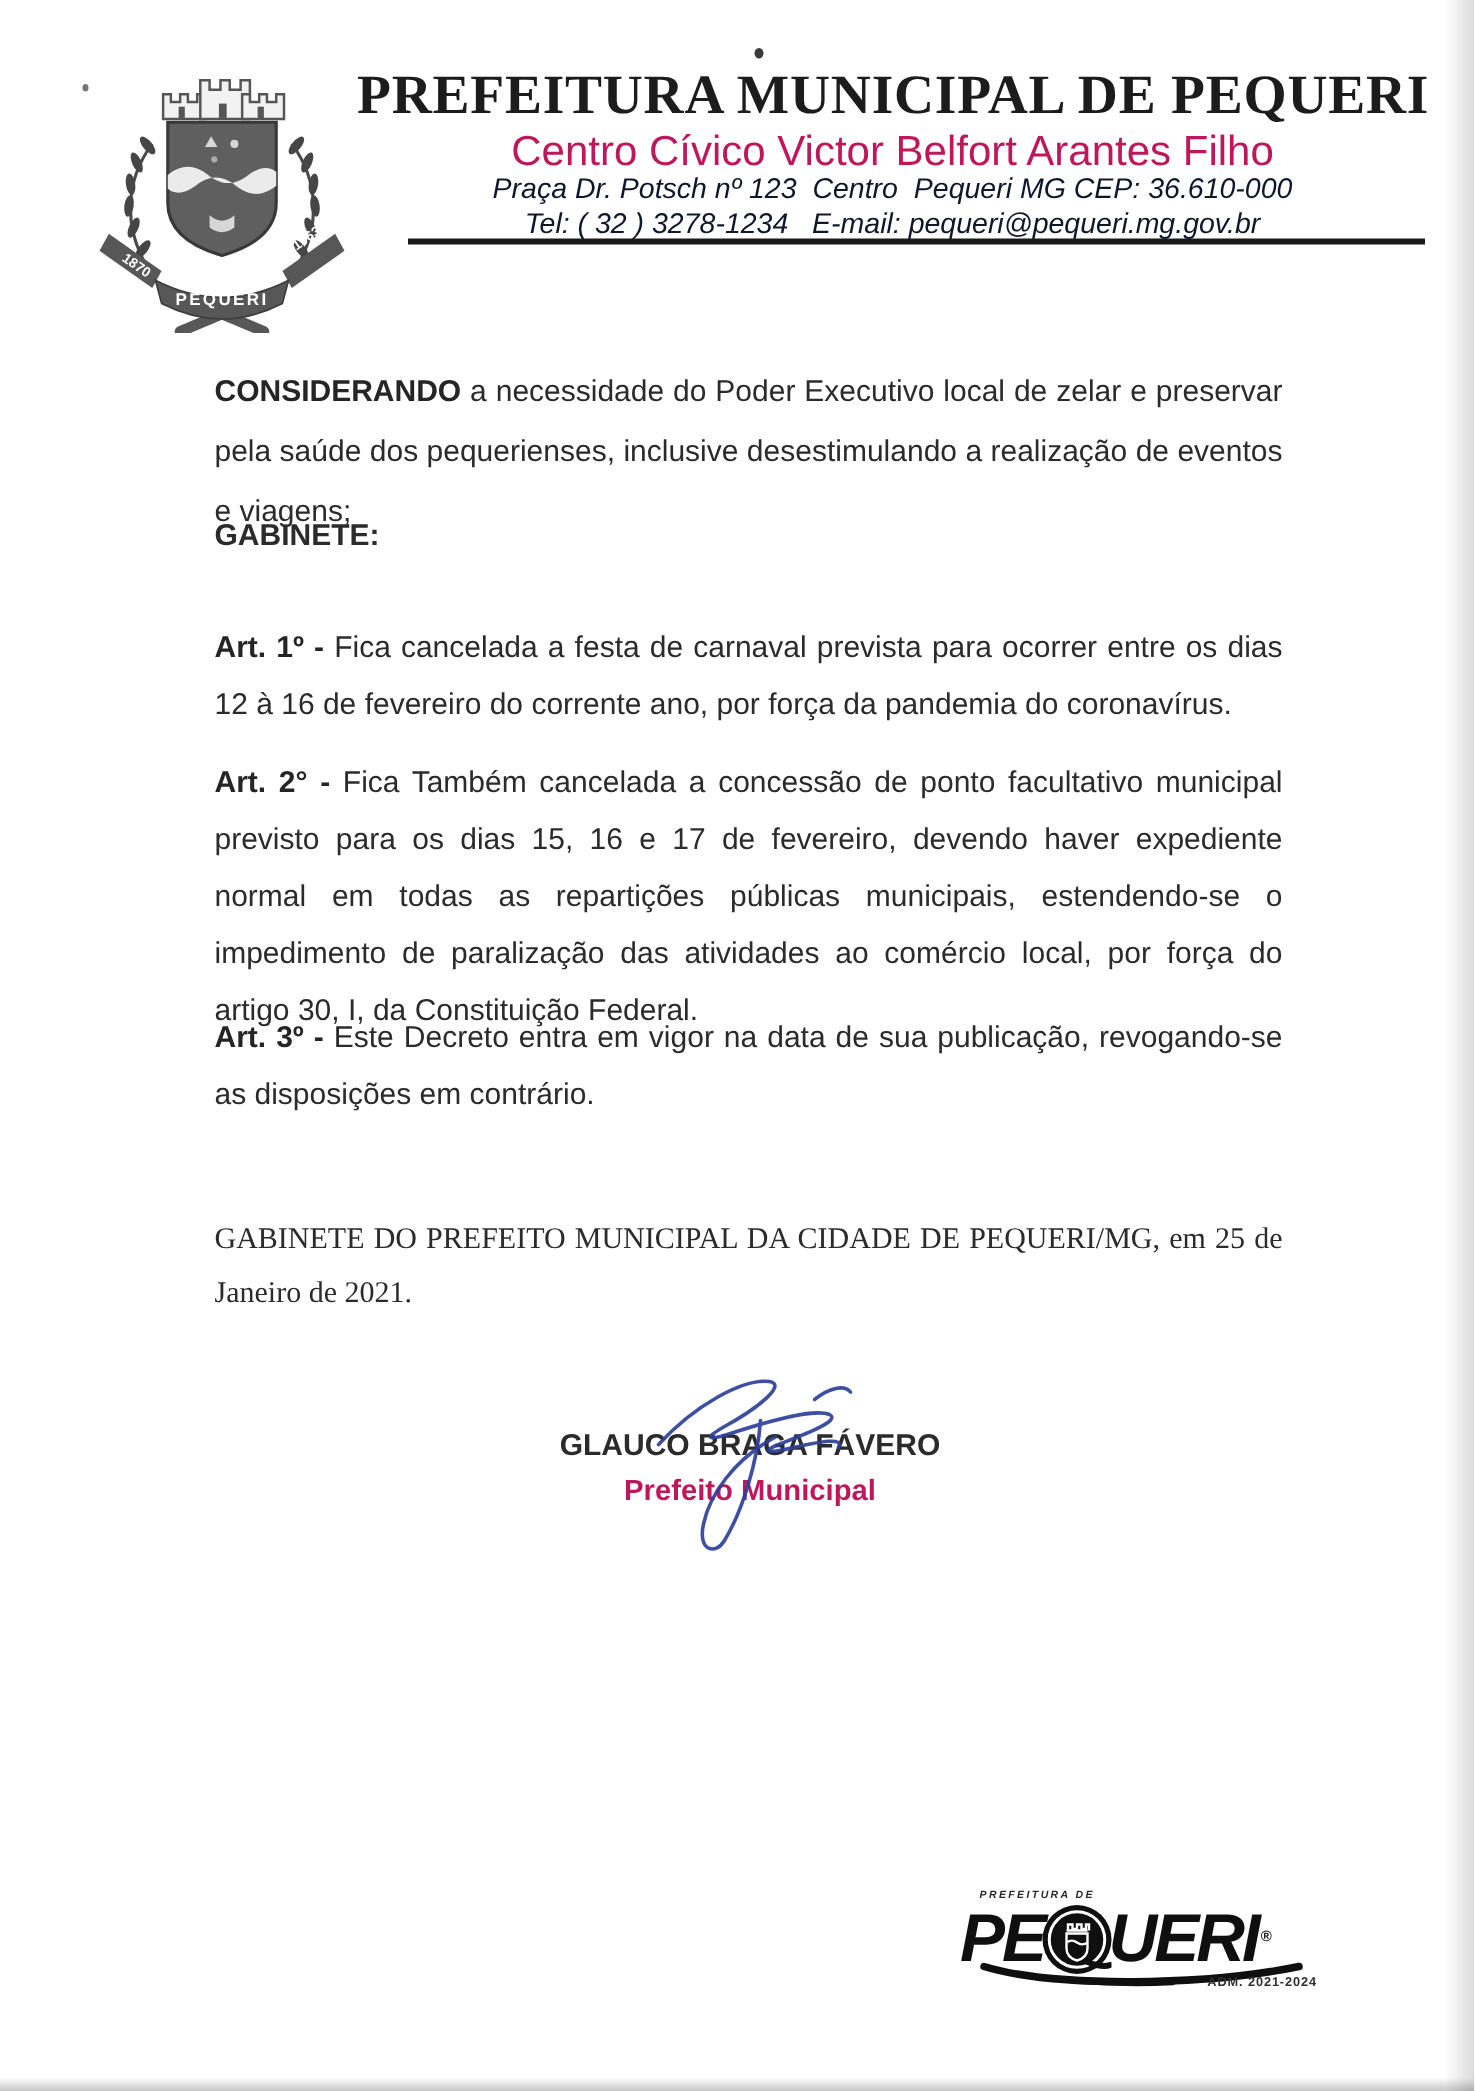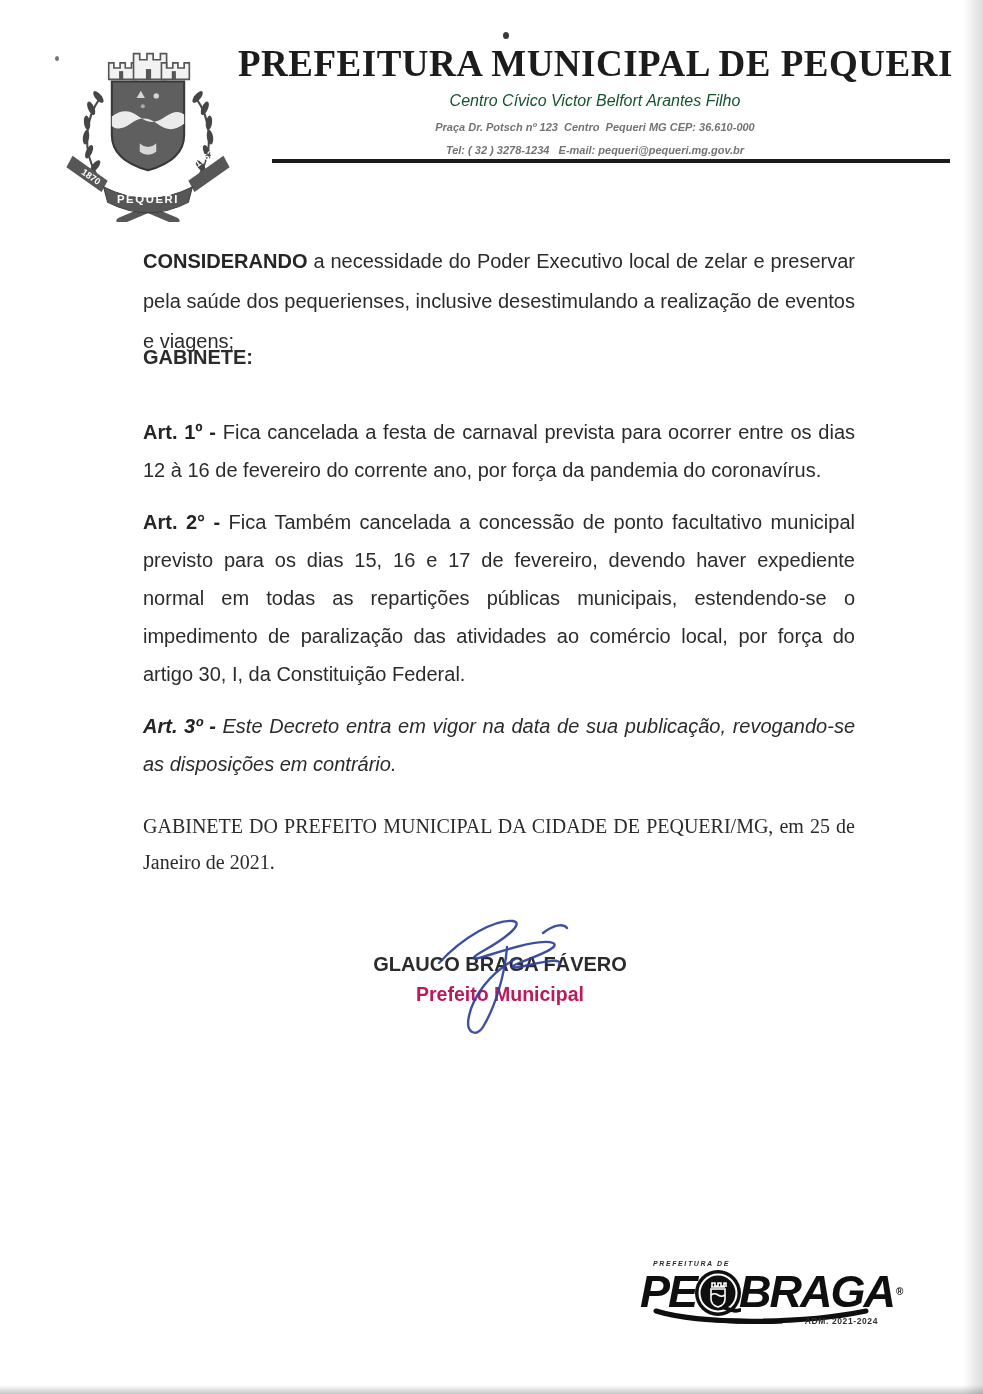--- a/index.html
+++ b/index.html
@@ -16,37 +16,37 @@
   .speck-a { left:503px; top:32px; width:6px; height:7px; }
   .speck-b { left:55px; top:56px; width:4px; height:5px; opacity:.7; }
 
   
   .crest { position:absolute; left:60px; top:36px; width:176px; height:186px; }
   .header-text { position:absolute; left:238px; top:44px; width:714px; text-align:center; }
   .doc-title {
     font-family:"Liberation Serif", serif; font-weight:700; font-size:37px;
     letter-spacing:0.5px; color:#1c1c1c; line-height:40px; white-space:nowrap;
   }
-  .doc-subtitle { font-style:italic; font-size:16px; color:#14532d; line-height:28px; margin-top:3px; }
+  .doc-subtitle { font-size:28px; color:#be185d; line-height:28px; margin-top:3px; }
   .doc-address, .doc-contact {
-    font-style:italic; font-weight:700; font-size:11px; color:#737373; line-height:22px; margin-top:1px;
+    font-style:italic; font-weight:400; font-size:19px; color:#0f172a; line-height:22px; margin-top:1px;
   }
   .rule { position:absolute; left:272px; top:159px; width:678px; height:4px; background:#1b1b1b; }
 
   
   .para {
     position:absolute; left:143px; width:712px;
     font-size:20px; line-height:38px; text-align:justify; color:#2b2b2b;
   }
   .para b { color:#252525; }
   .p-considerando { top:221px; line-height:40px; }
   .p-decreta { top:318px; font-weight:700; }
   .p-art1 { top:393px; }
   .p-art2 { top:483px; }
-  .p-art3 { top:687px;font-style:italic; }
+  .p-art3 { top:653px; }
   .p-gabinete { top:788px; line-height:36px;font-family:Liberation Serif, serif; }
 
   
   .sig-name { position:absolute; left:280px; top:953px; width:440px; text-align:center;
               font-weight:700; font-size:20px; color:#2b2b2b; }
   .sig-role { position:absolute; left:280px; top:983px; width:440px; text-align:center;
               font-weight:700; font-size:19.5px; color:#be185d; }
   .sig-ink  { position:absolute; left:425px; top:903px; width:160px; height:138px; pointer-events:none; }
 
   
@@ -168,21 +168,21 @@
         <svg viewBox="0 0 46 46" aria-hidden="true">
           <circle cx="23" cy="23" r="18.5" fill="none" stroke="#ffffff" stroke-width="2"></circle>
           <g fill="none" stroke="#ffffff" stroke-width="1.6">
             <path d="M16,17 h14 M17,17 v-4 h3 v3 h3 v-3 h3 v3 h3 v-3 h2 v4"></path>
             <path d="M16,19 h14 v10 q0,6 -7,8 q-7,-2 -7,-8 z"></path>
             <path d="M16,25 q3.5,-2.5 7,0 q3.5,2.5 7,0"></path>
           </g>
           <path d="M30,38 Q40,42 45,40" stroke="#0f0f0f" stroke-width="4" fill="none" stroke-linecap="round"></path>
         </svg>
       </span>
-      <span>BRAGA</span>
+      <span>UERI</span>
       <span class="flogo-reg">®</span>
     </div>
     <svg class="flogo-swoosh" viewBox="0 0 218 20" aria-hidden="true">
       <path d="M4,3 C50,17 150,16 214,3" fill="none" stroke="#0f0f0f" stroke-width="5" stroke-linecap="round"></path>
       <path d="M4,3 C40,13 90,16 130,14" fill="none" stroke="#0f0f0f" stroke-width="3" stroke-linecap="round"></path>
     </svg>
     <div class="flogo-adm">ADM. 2021-2024</div>
   </div>
 
 </div>

